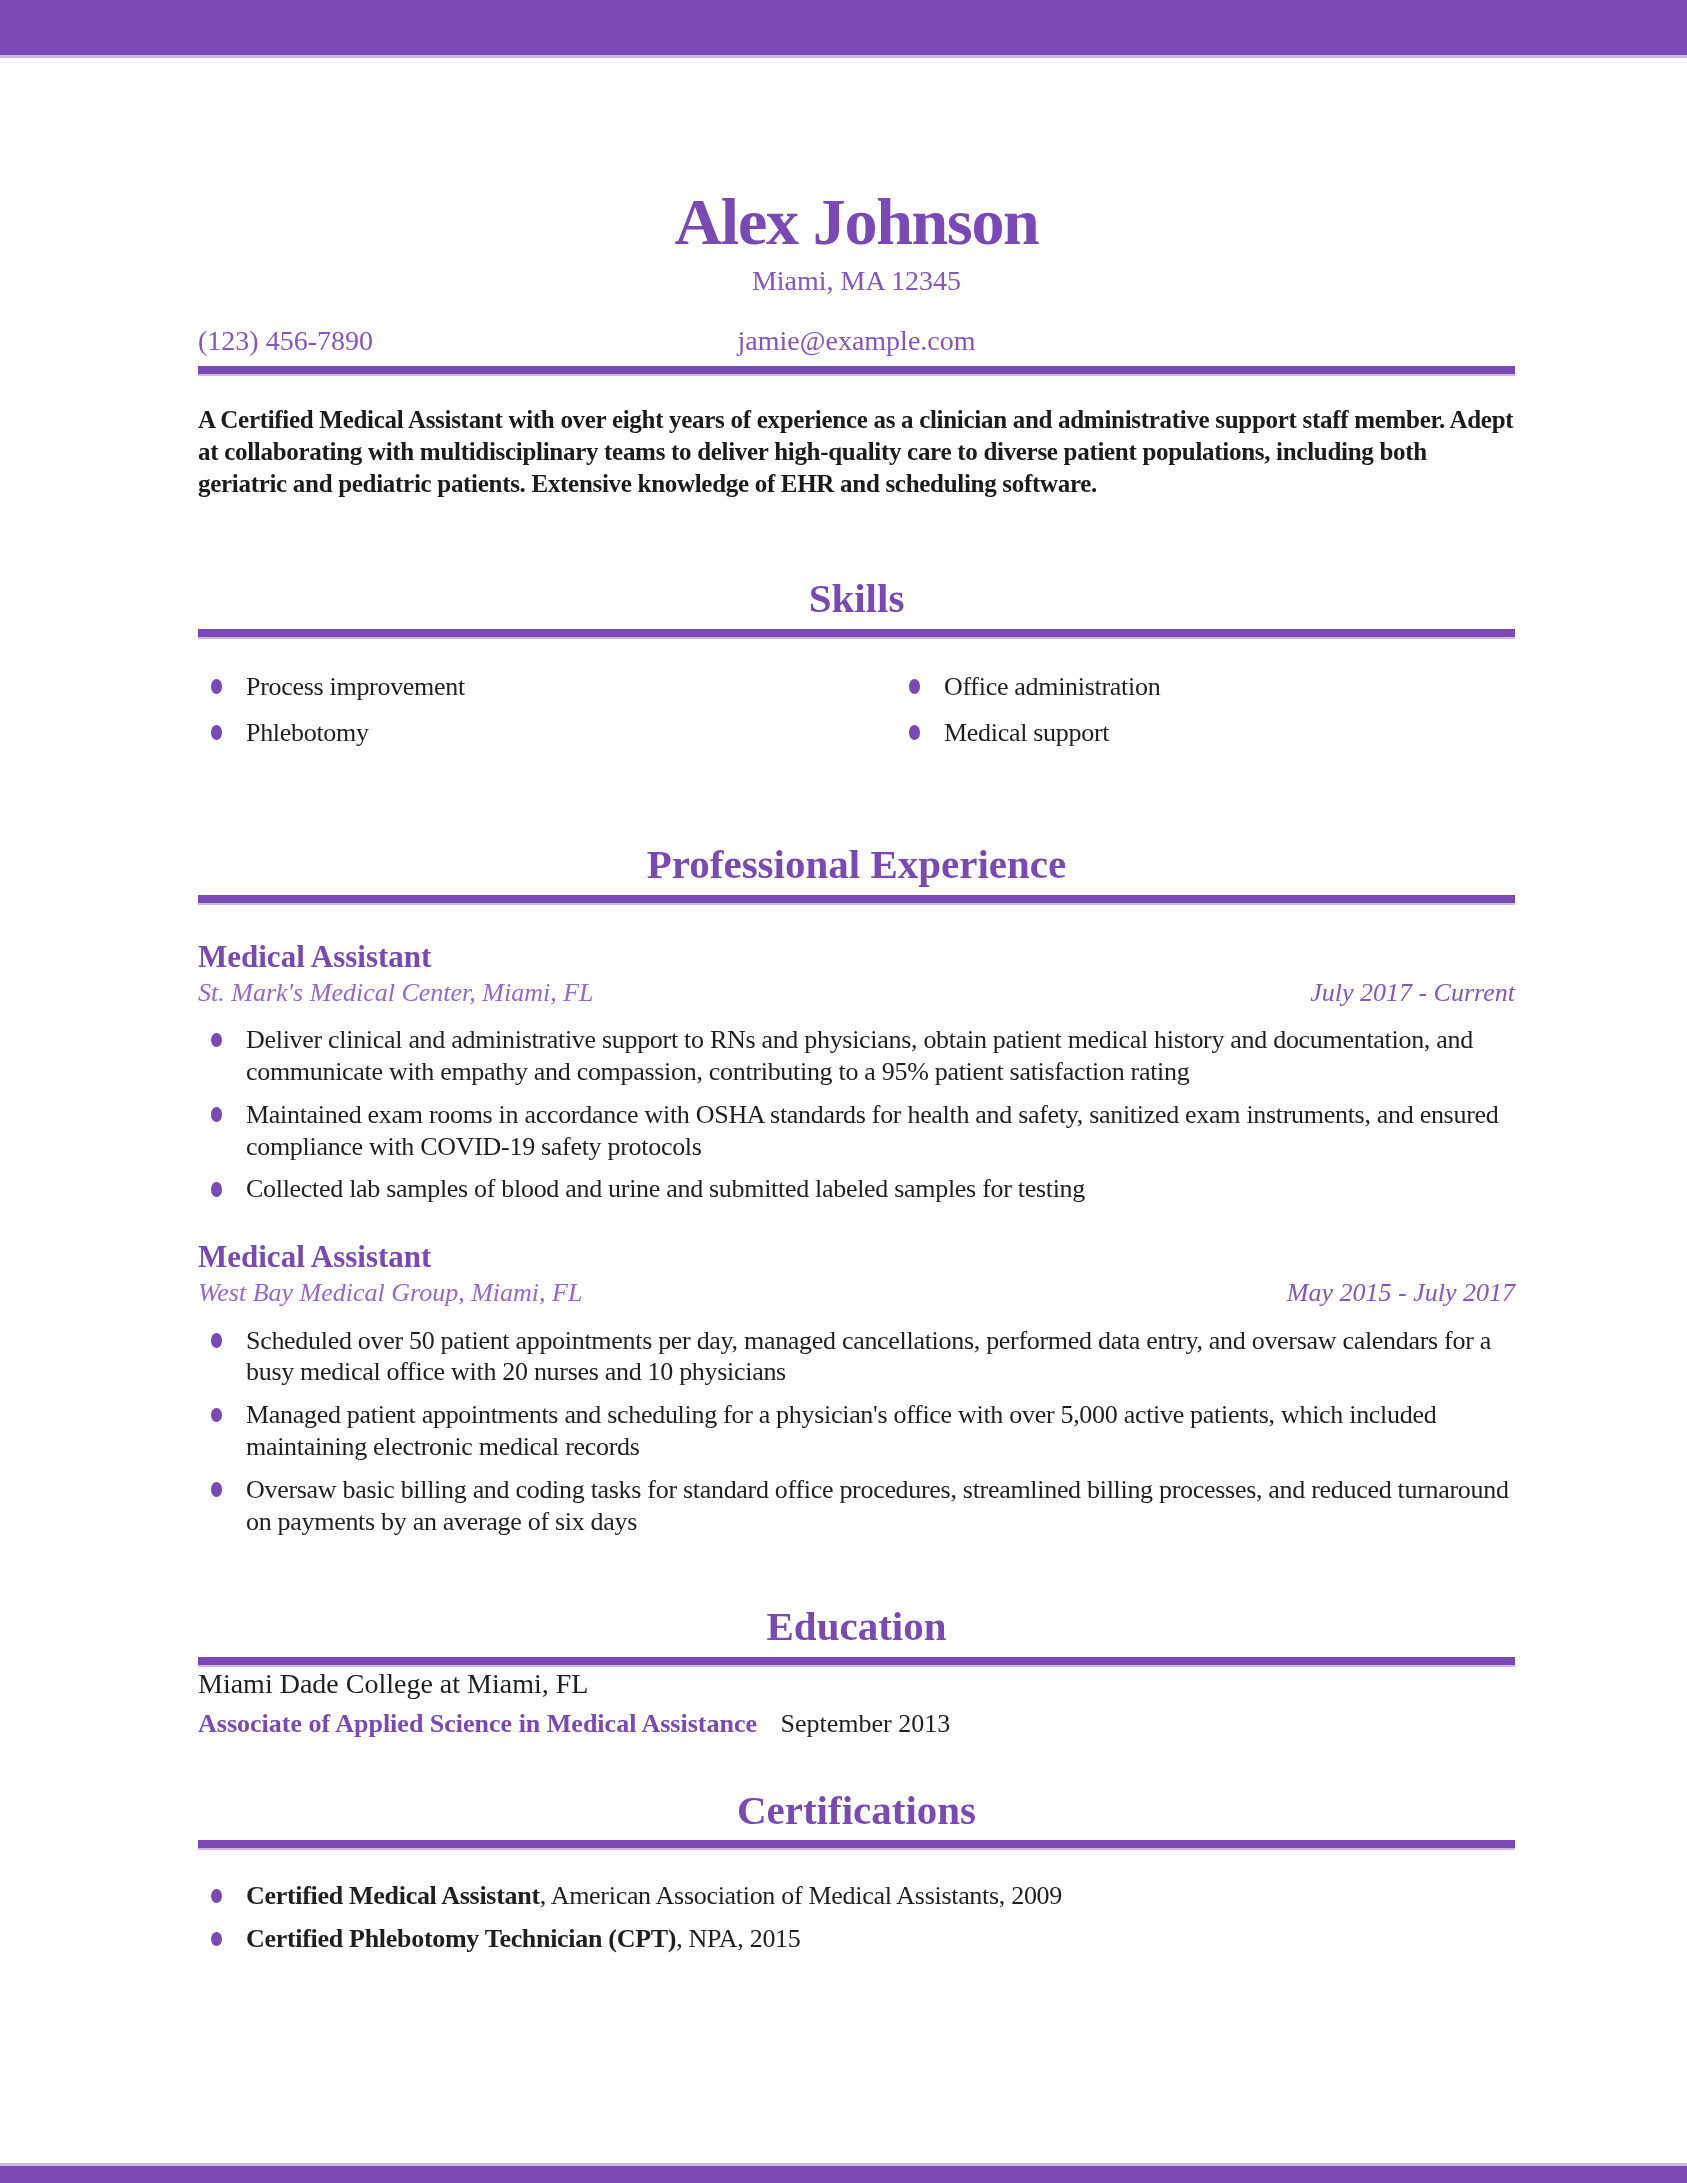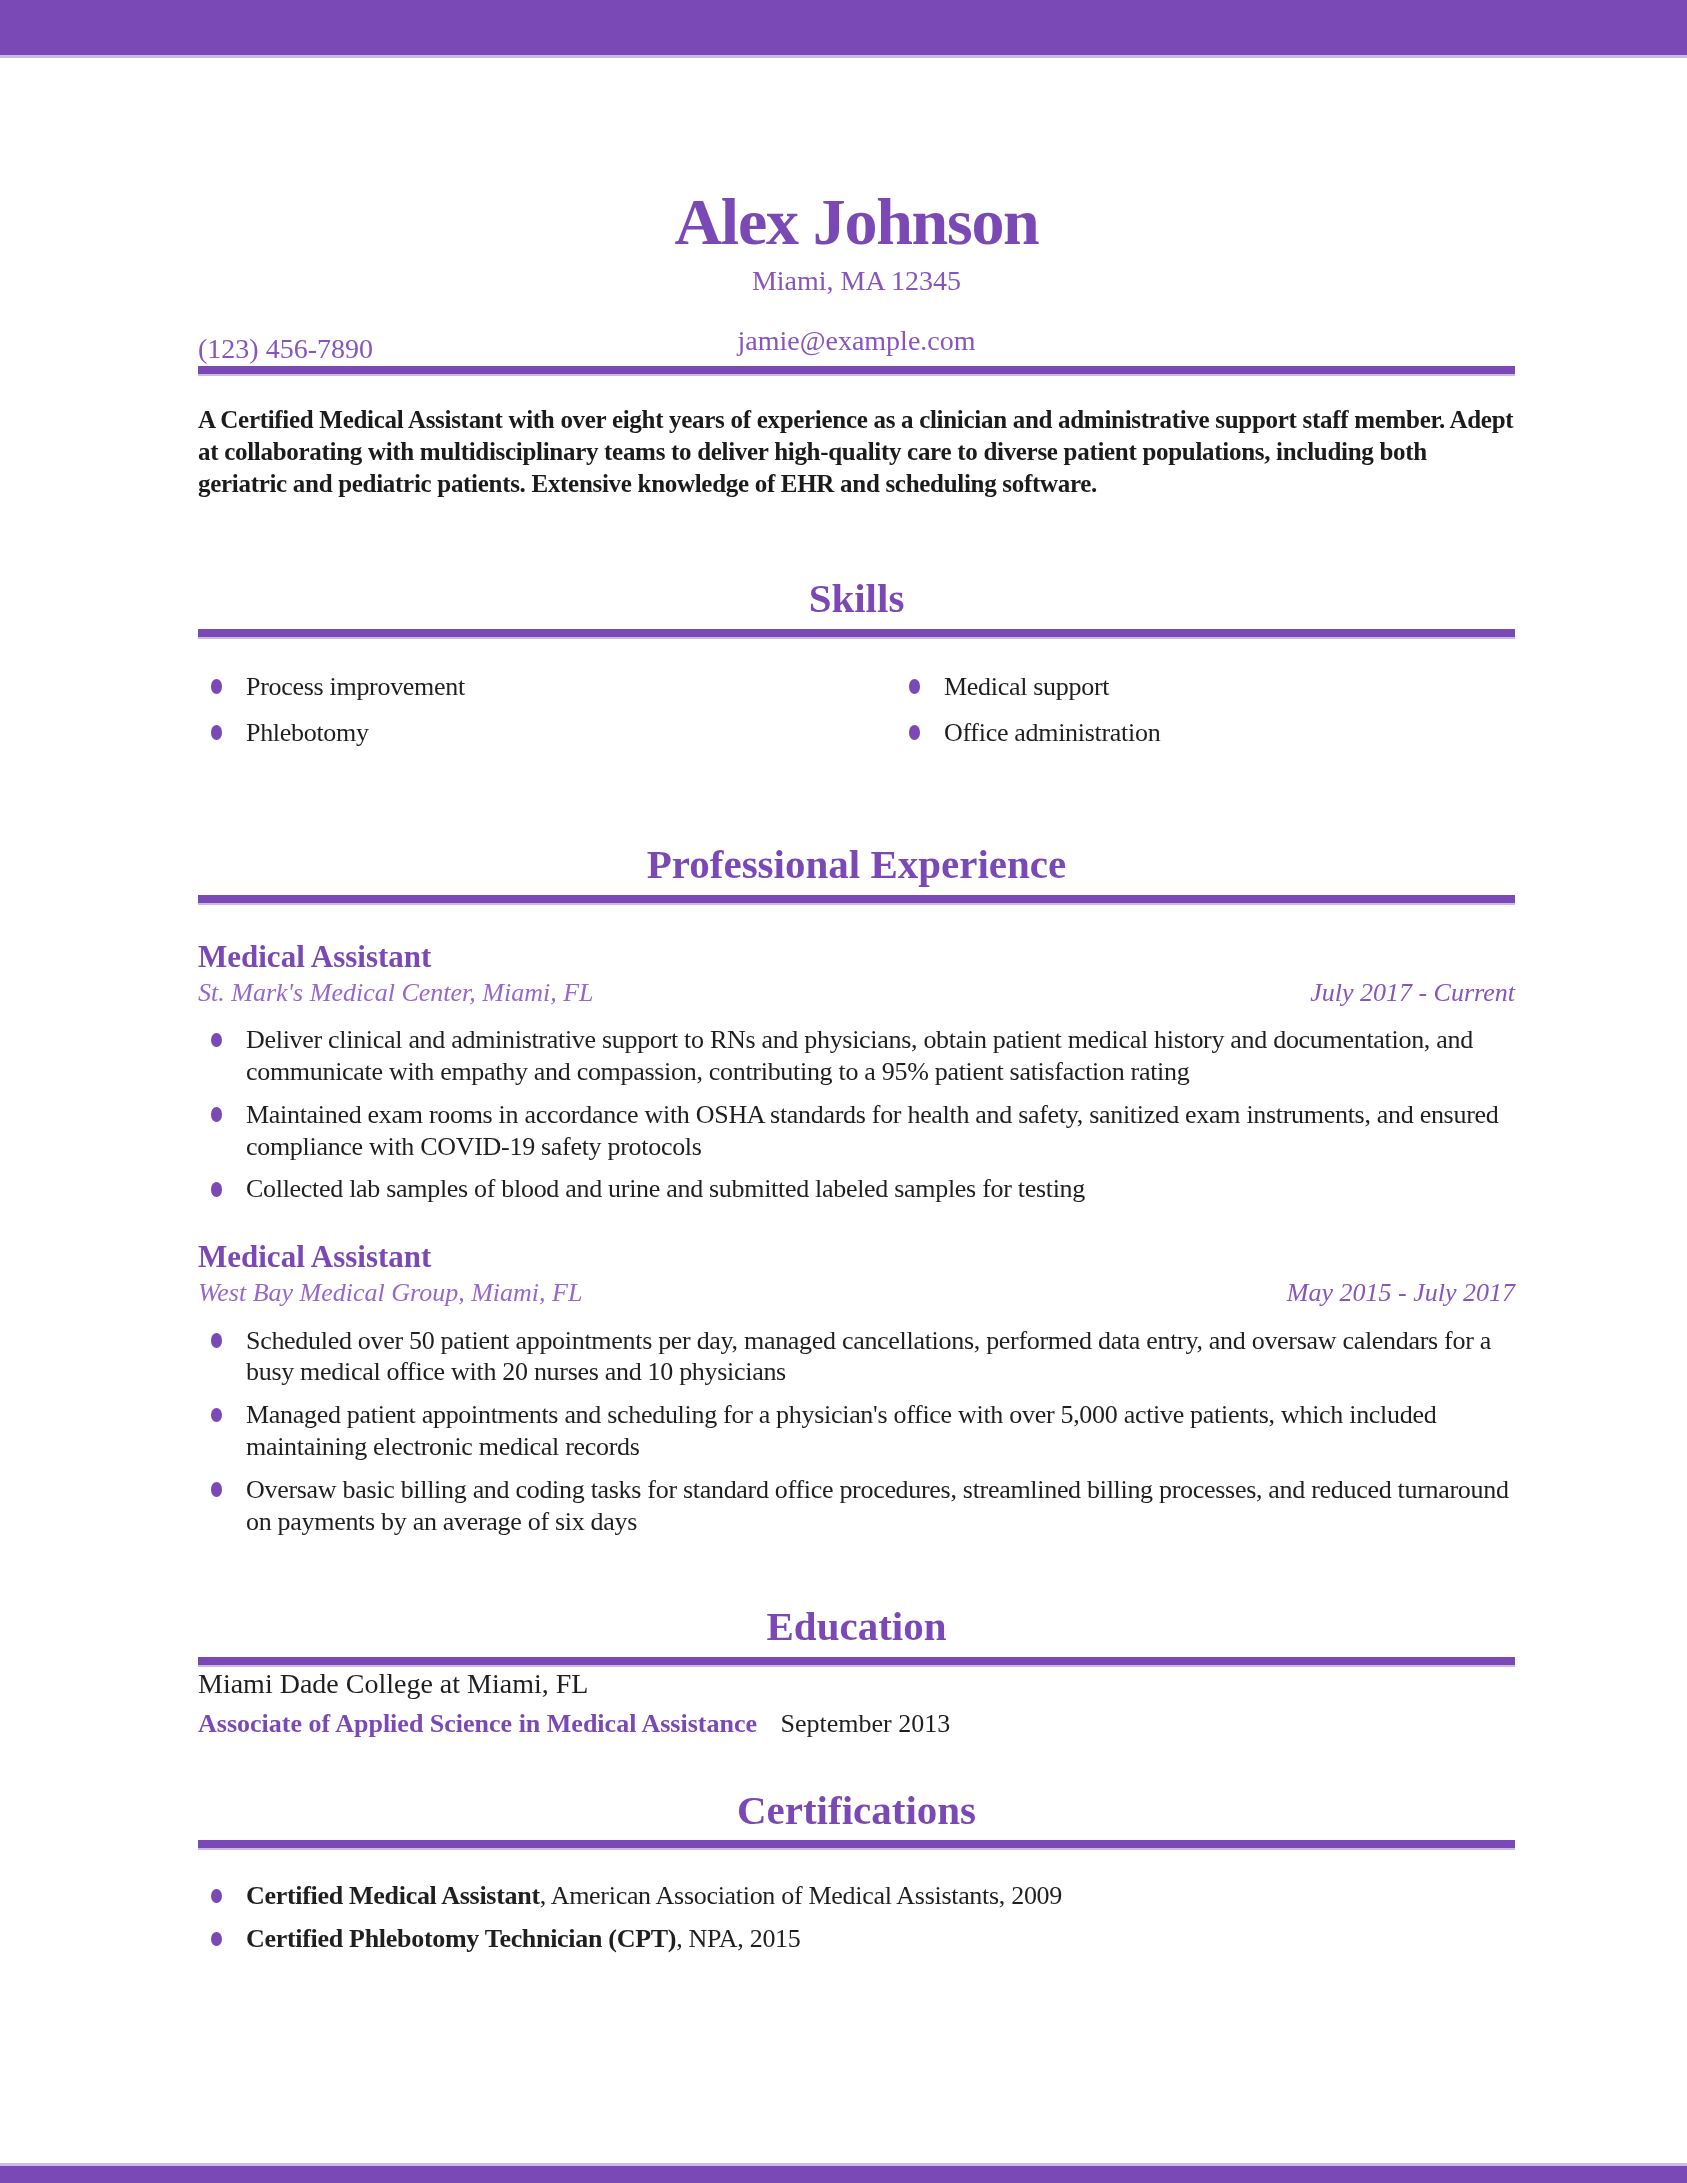--- a/index.html
+++ b/index.html
@@ -12,21 +12,21 @@
   .top-bar{height:55px;background:#7B49B5;border-bottom:3.3px solid #CDB9E6;}
   .bottom-bar{position:absolute;left:0;bottom:0;width:100%;height:17px;background:#7B49B5;border-top:3.3px solid #CDB9E6;}
   
   .content{margin:0 172px 0 198px;width:1317px;}
   .rule{height:8px;background:#7B49B5;border-bottom:2.6px solid #CDB9E6;margin-top:5.3px;}
   .rule-header{margin-top:8px;}
   
   .name{margin-top:131px;text-align:center;font-size:66px;line-height:1.0;font-weight:bold;color:#7B49B5;letter-spacing:-1.3px;}
   .location{margin-top:9.3px;text-align:center;font-size:28px;line-height:1.2;color:#8655BE;}
   .contact-row{margin-top:26.5px;position:relative;height:34px;font-size:28px;line-height:34px;color:#8655BE;}
-  .phone{position:absolute;left:0;top:8px;}
+  .phone{position:absolute;left:0;top:0;}
   .email{display:block;text-align:center;}
   
   .summary{margin-top:28px;font-size:25px;line-height:1.28;font-weight:bold;color:#1b1b1b;letter-spacing:-0.3px;}
   
   .section-title{text-align:center;color:#7B49B5;font-weight:bold;font-size:41px;line-height:1.2;}
   .skills-title{margin-top:74px;}
   .exp-title{margin-top:78px;}
   .edu-title{margin-top:65px;}
   .cert-title{margin-top:45px;}
   
@@ -70,22 +70,22 @@
   <div class="summary">A Certified Medical Assistant with over eight years of experience as a clinician and administrative support staff member. Adept at collaborating with multidisciplinary teams to deliver high-quality care to diverse patient populations, including both geriatric and pediatric patients. Extensive knowledge of EHR and scheduling software.</div>
 
   <div class="section-title skills-title">Skills</div>
   <div class="rule"></div>
   <div class="skills-grid">
     <ul class="blist">
       <li>Process improvement</li>
       <li>Phlebotomy</li>
     </ul>
     <ul class="blist">
+      <li>Office administration</li>
       <li>Medical support</li>
-      <li>Office administration</li>
     </ul>
   </div>
 
   <div class="section-title exp-title">Professional Experience</div>
   <div class="rule"></div>
 
   <div class="job">
     <div class="job-title">Medical Assistant</div>
     <div class="job-meta">
       <span class="company">St. Mark's Medical Center, Miami, FL</span>

